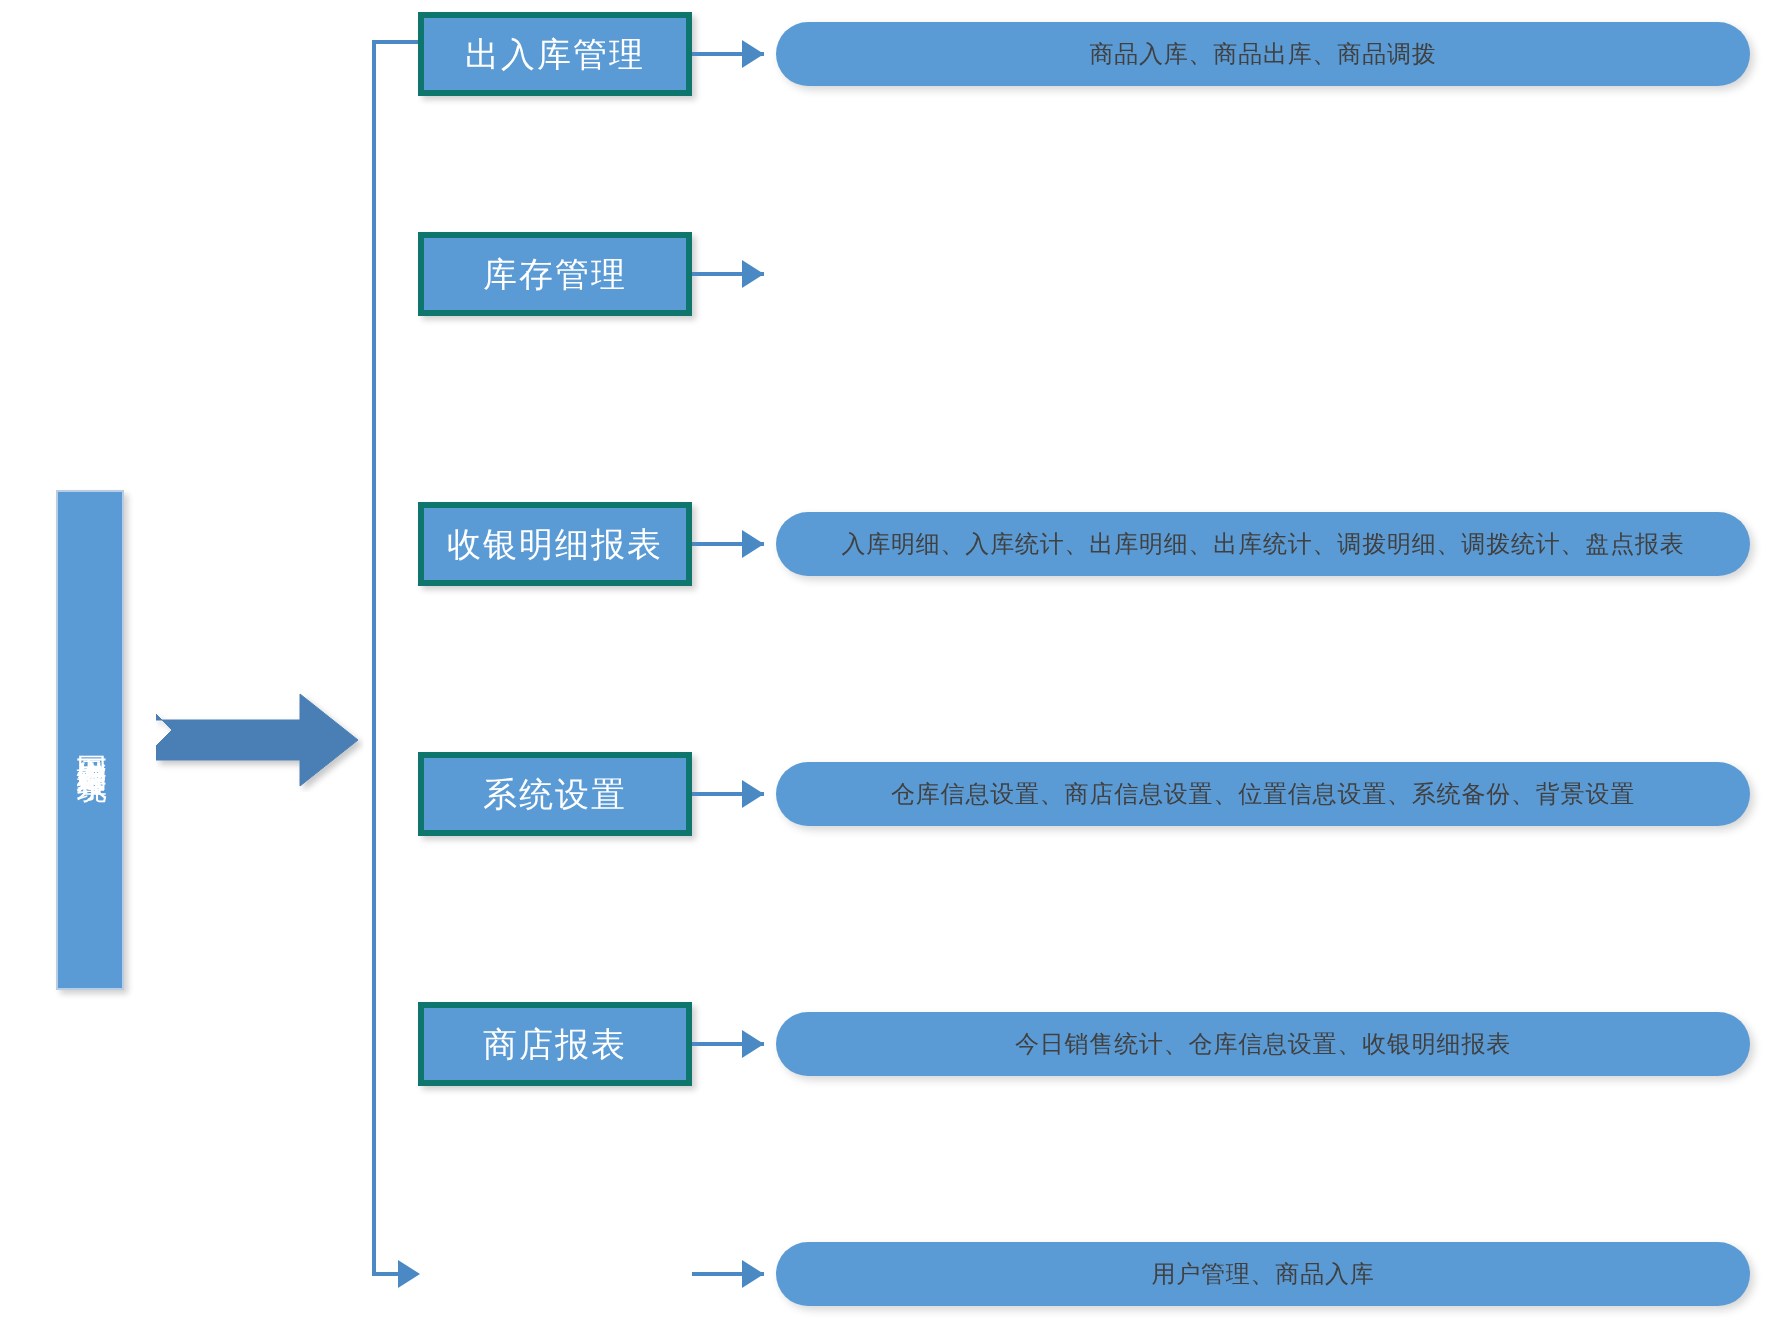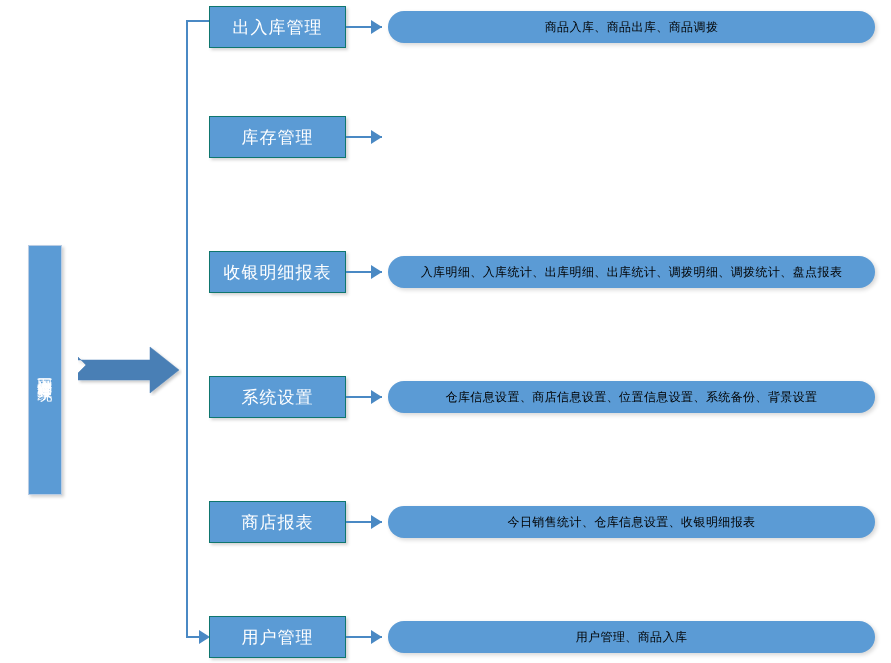--- a/index.html
+++ b/index.html
@@ -97,21 +97,21 @@
     display: block;
   }
 
   .node-box {
     position: absolute;
     left: 209px;
     top: 0;
     width: 137px;
     height: 42px;
     background: #5b9bd5;
-    border: 1px solid #0f766e;
+    border: 3px solid #0f766e;
     box-shadow: 2px 2px 3px rgba(0,0,0,0.18);
     display: flex;
     align-items: center;
     justify-content: center;
     box-sizing: border-box;
     color: #ffffff;
     font-size: 17px;
     letter-spacing: 1px;
     white-space: nowrap;
   }
@@ -141,21 +141,21 @@
     top: 5px;
     width: 487px;
     height: 32px;
     background: #5b9bd5;
     border-radius: 16px;
     box-shadow: 2px 2px 4px rgba(0,0,0,0.16);
     display: flex;
     align-items: center;
     justify-content: center;
     box-sizing: border-box;
-    color: #000000;
+    color: #404040;
     font-size: 12px;
     letter-spacing: 0.4px;
     white-space: nowrap;
     padding: 0 14px;
   }
 </style>
 </head>
 <body>
 
 <div id="canvas">
@@ -226,23 +226,20 @@
       <span>商店报表</span>
     </div>
     <div class="connector"></div>
     <div class="connector-head"></div>
     <div class="detail-pill">
       <span>今日销售统计、仓库信息设置、收银明细报表</span>
     </div>
   </div>
 
   <div class="row" style="top:616px;">
-    <div class="node-box">
-      <span>用户管理</span>
-    </div>
     <div class="connector"></div>
     <div class="connector-head"></div>
     <div class="detail-pill">
       <span>用户管理、商品入库</span>
     </div>
   </div>
 
 </div>
 
 </body></html>

